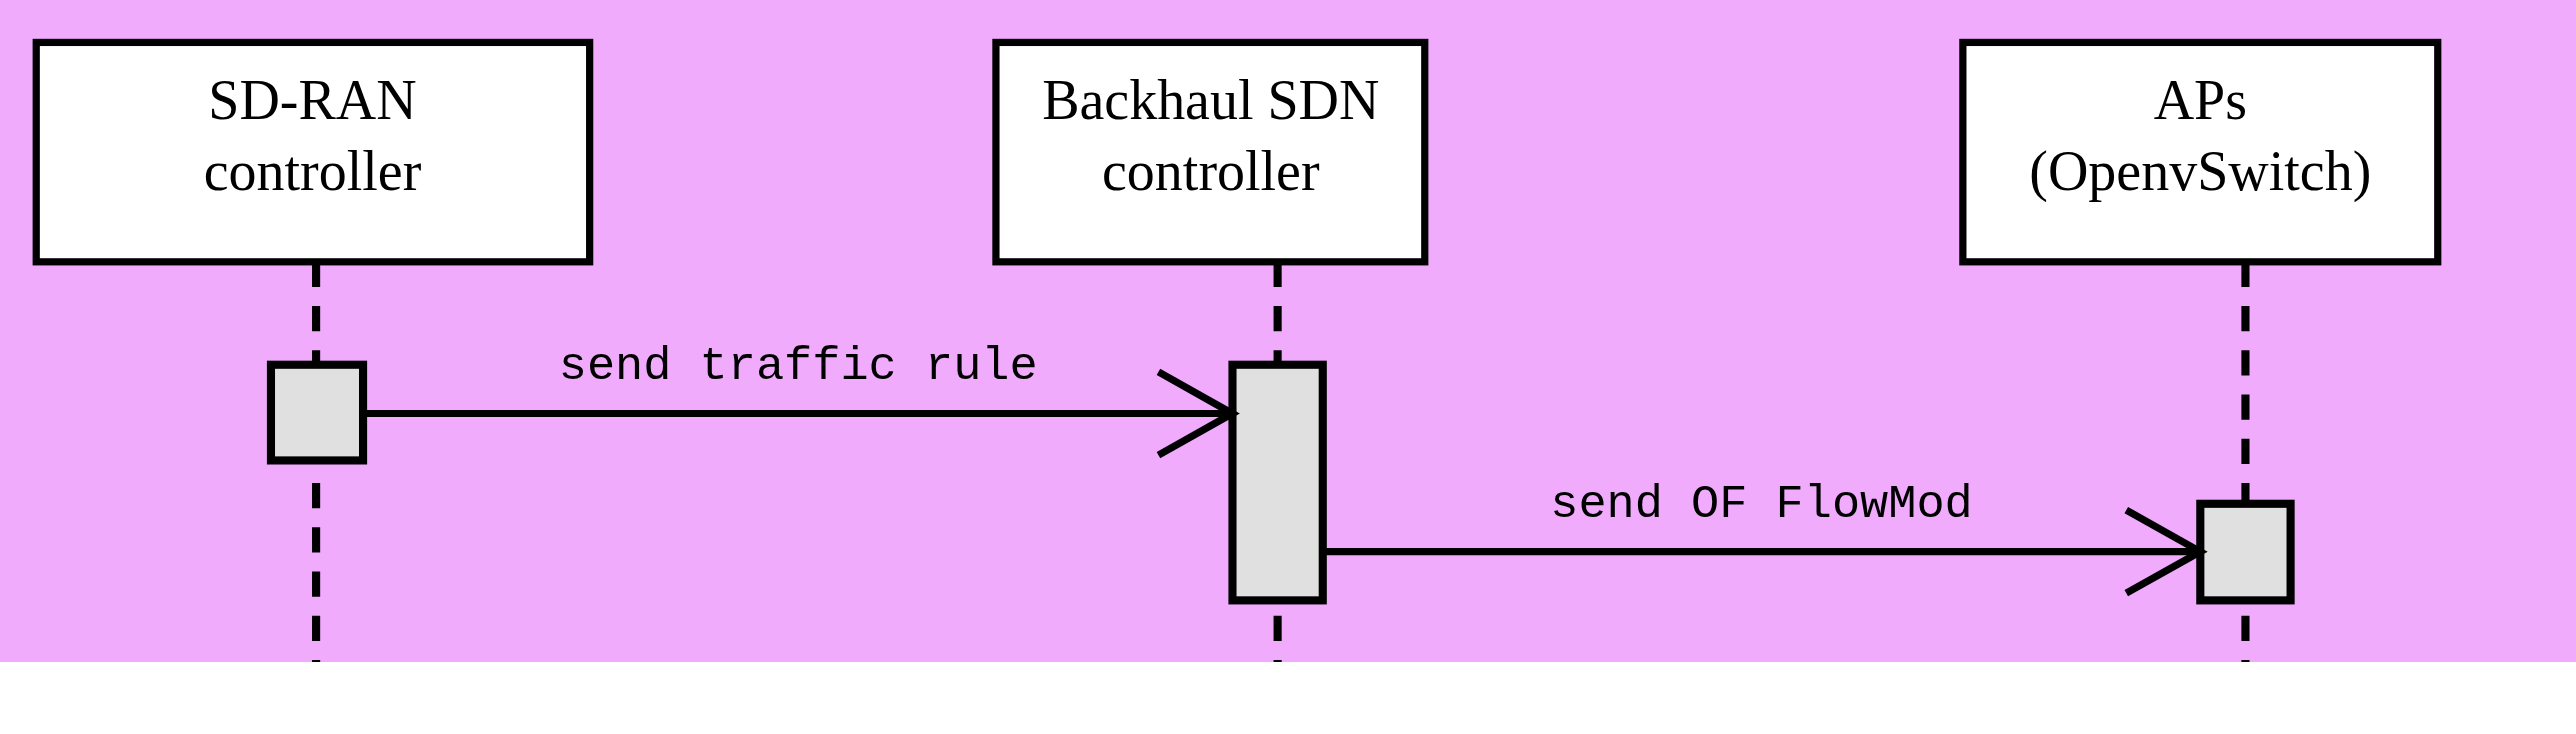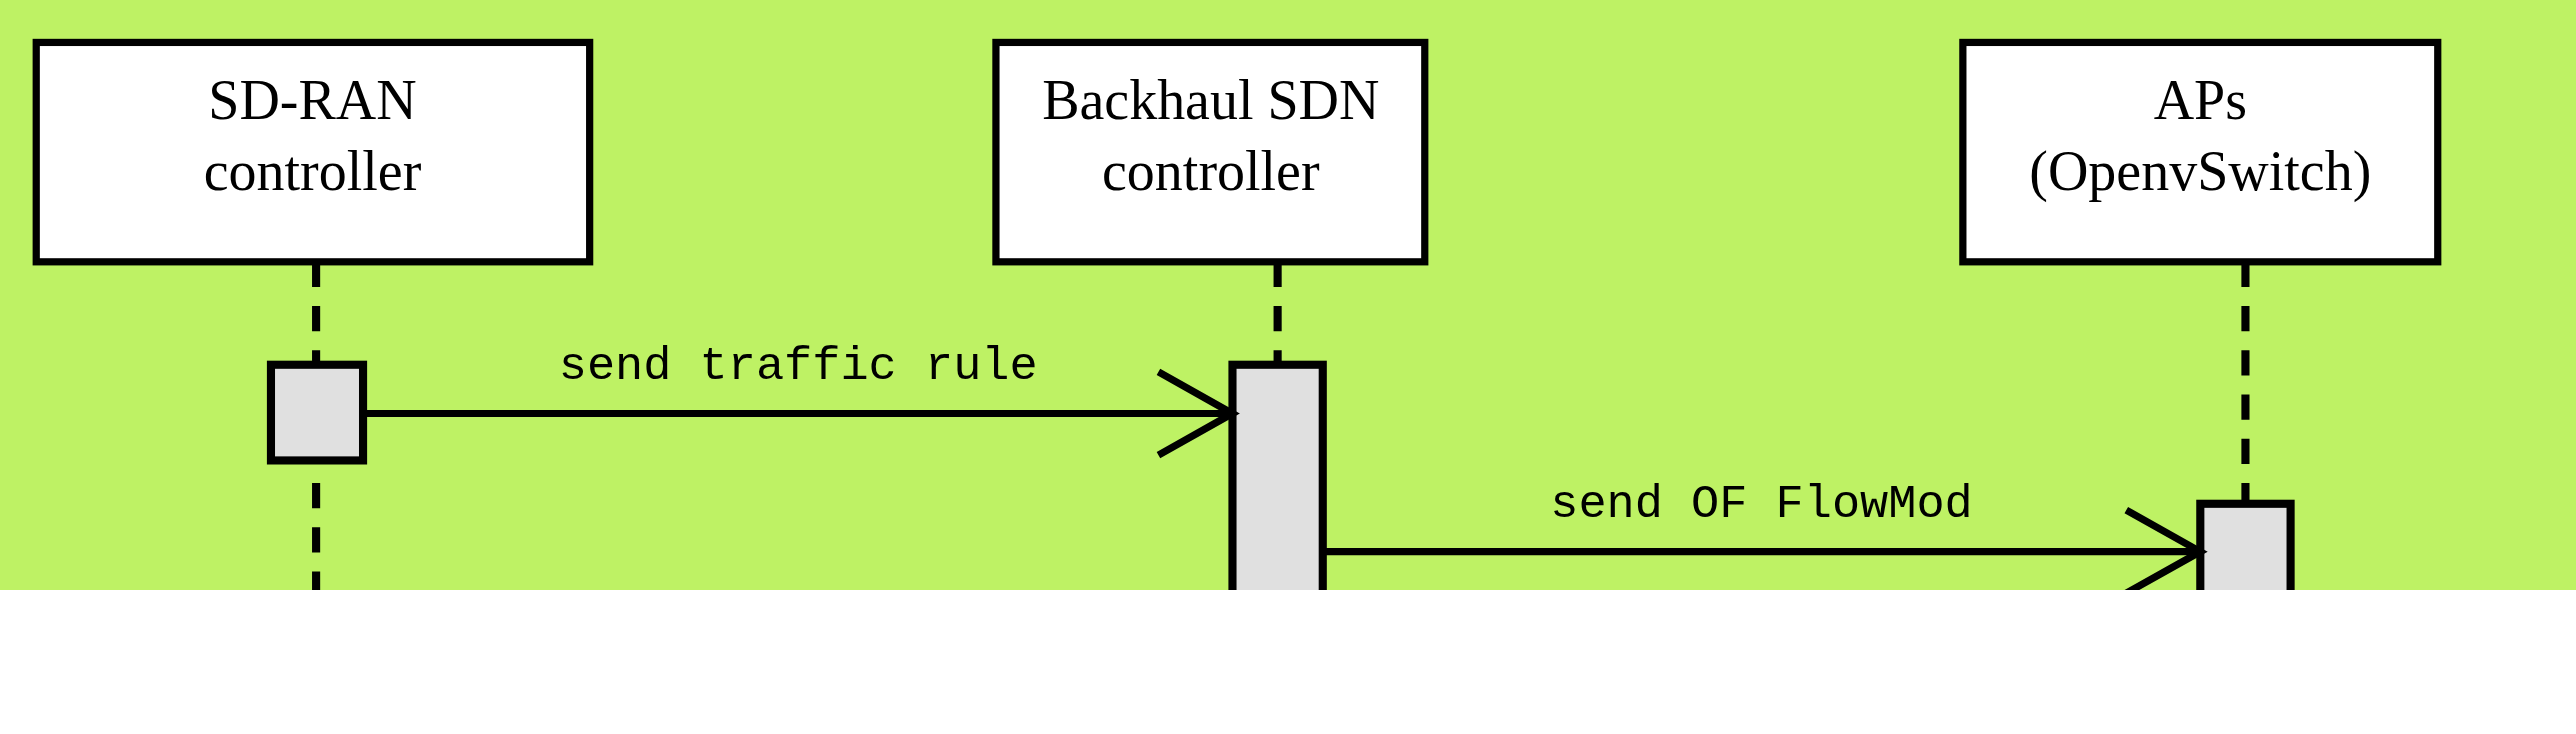--- a/index.html
+++ b/index.html
@@ -4,22 +4,22 @@
 <title>UML Sequence Diagram</title>
 <style>
   html, body {
     margin: 0;
     padding: 0;
     background: #ffffff;
   }
   #diagram-root {
     position: relative;
     width: 2576px;
-    height: 590px;
-    background: #bef264;
+    height: 662px;
+    background: #f0abfc;
     overflow: hidden;
     font-family: "Liberation Serif", "DejaVu Serif", serif;
   }
   #diagram-svg {
     position: absolute;
     left: 0;
     top: 0;
     width: 2576px;
     height: 734px;
     display: block;

